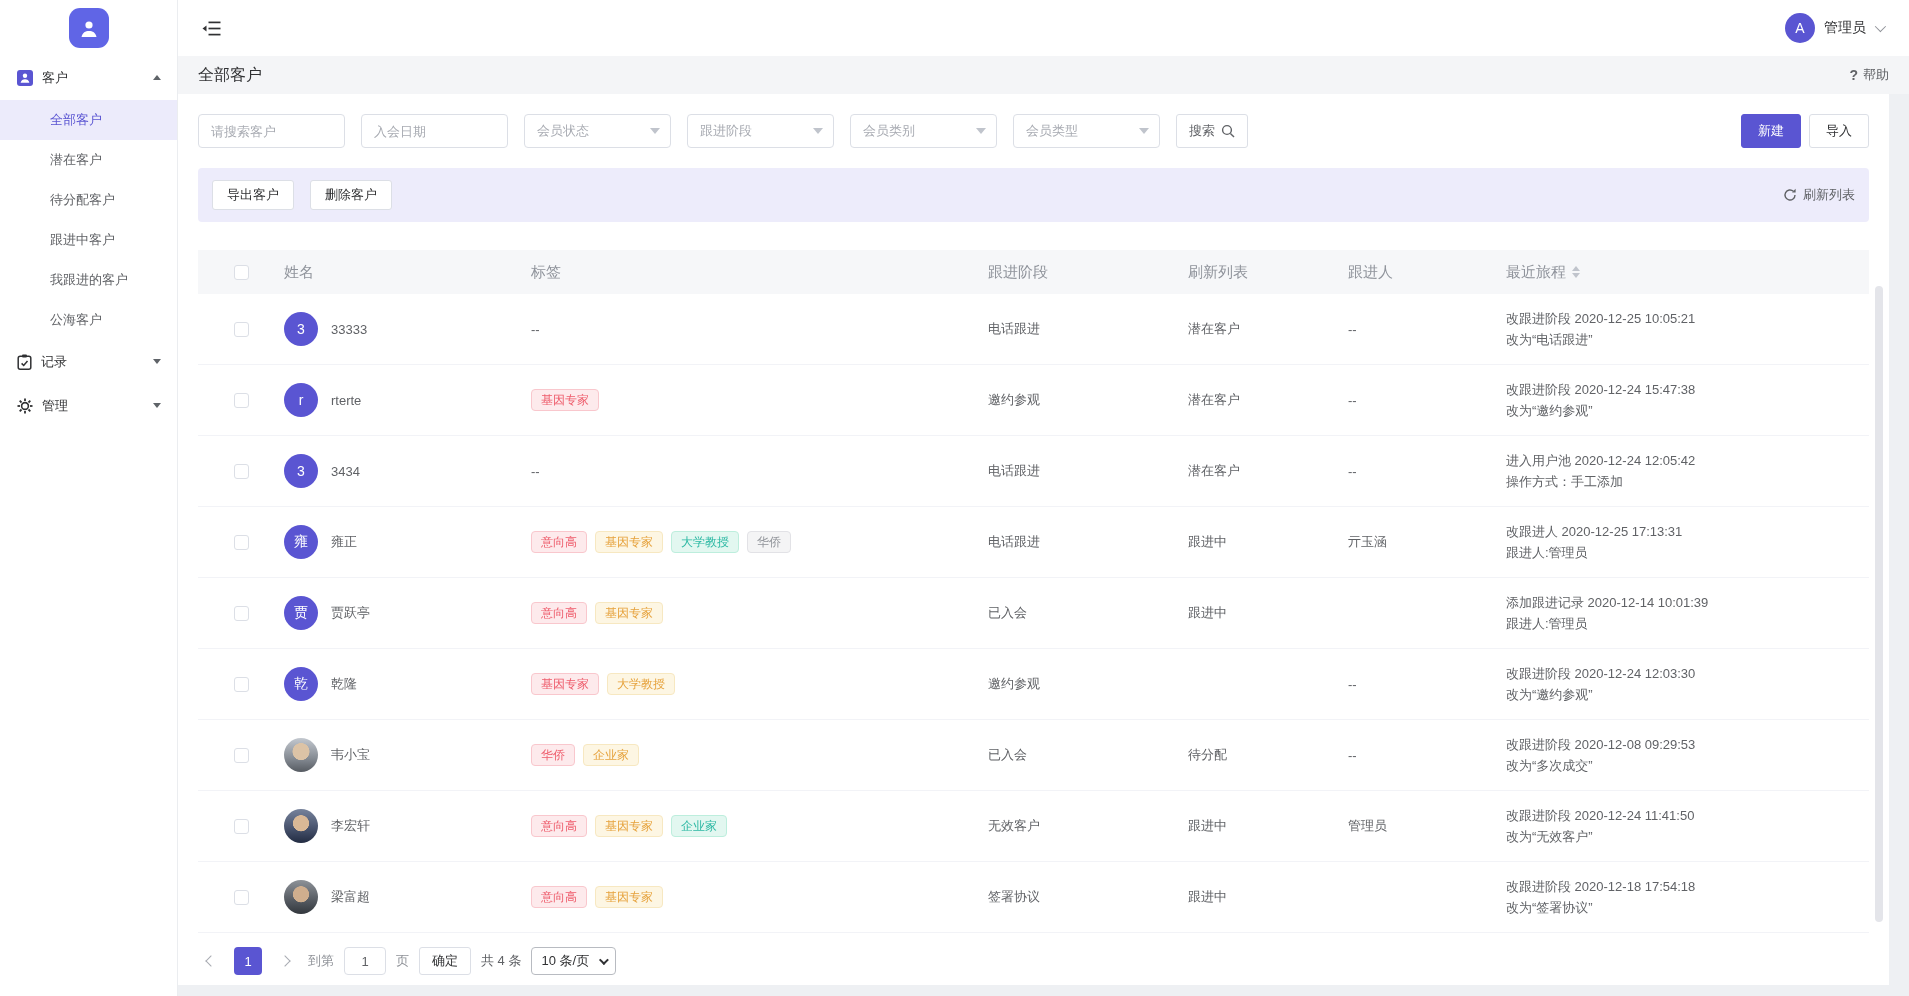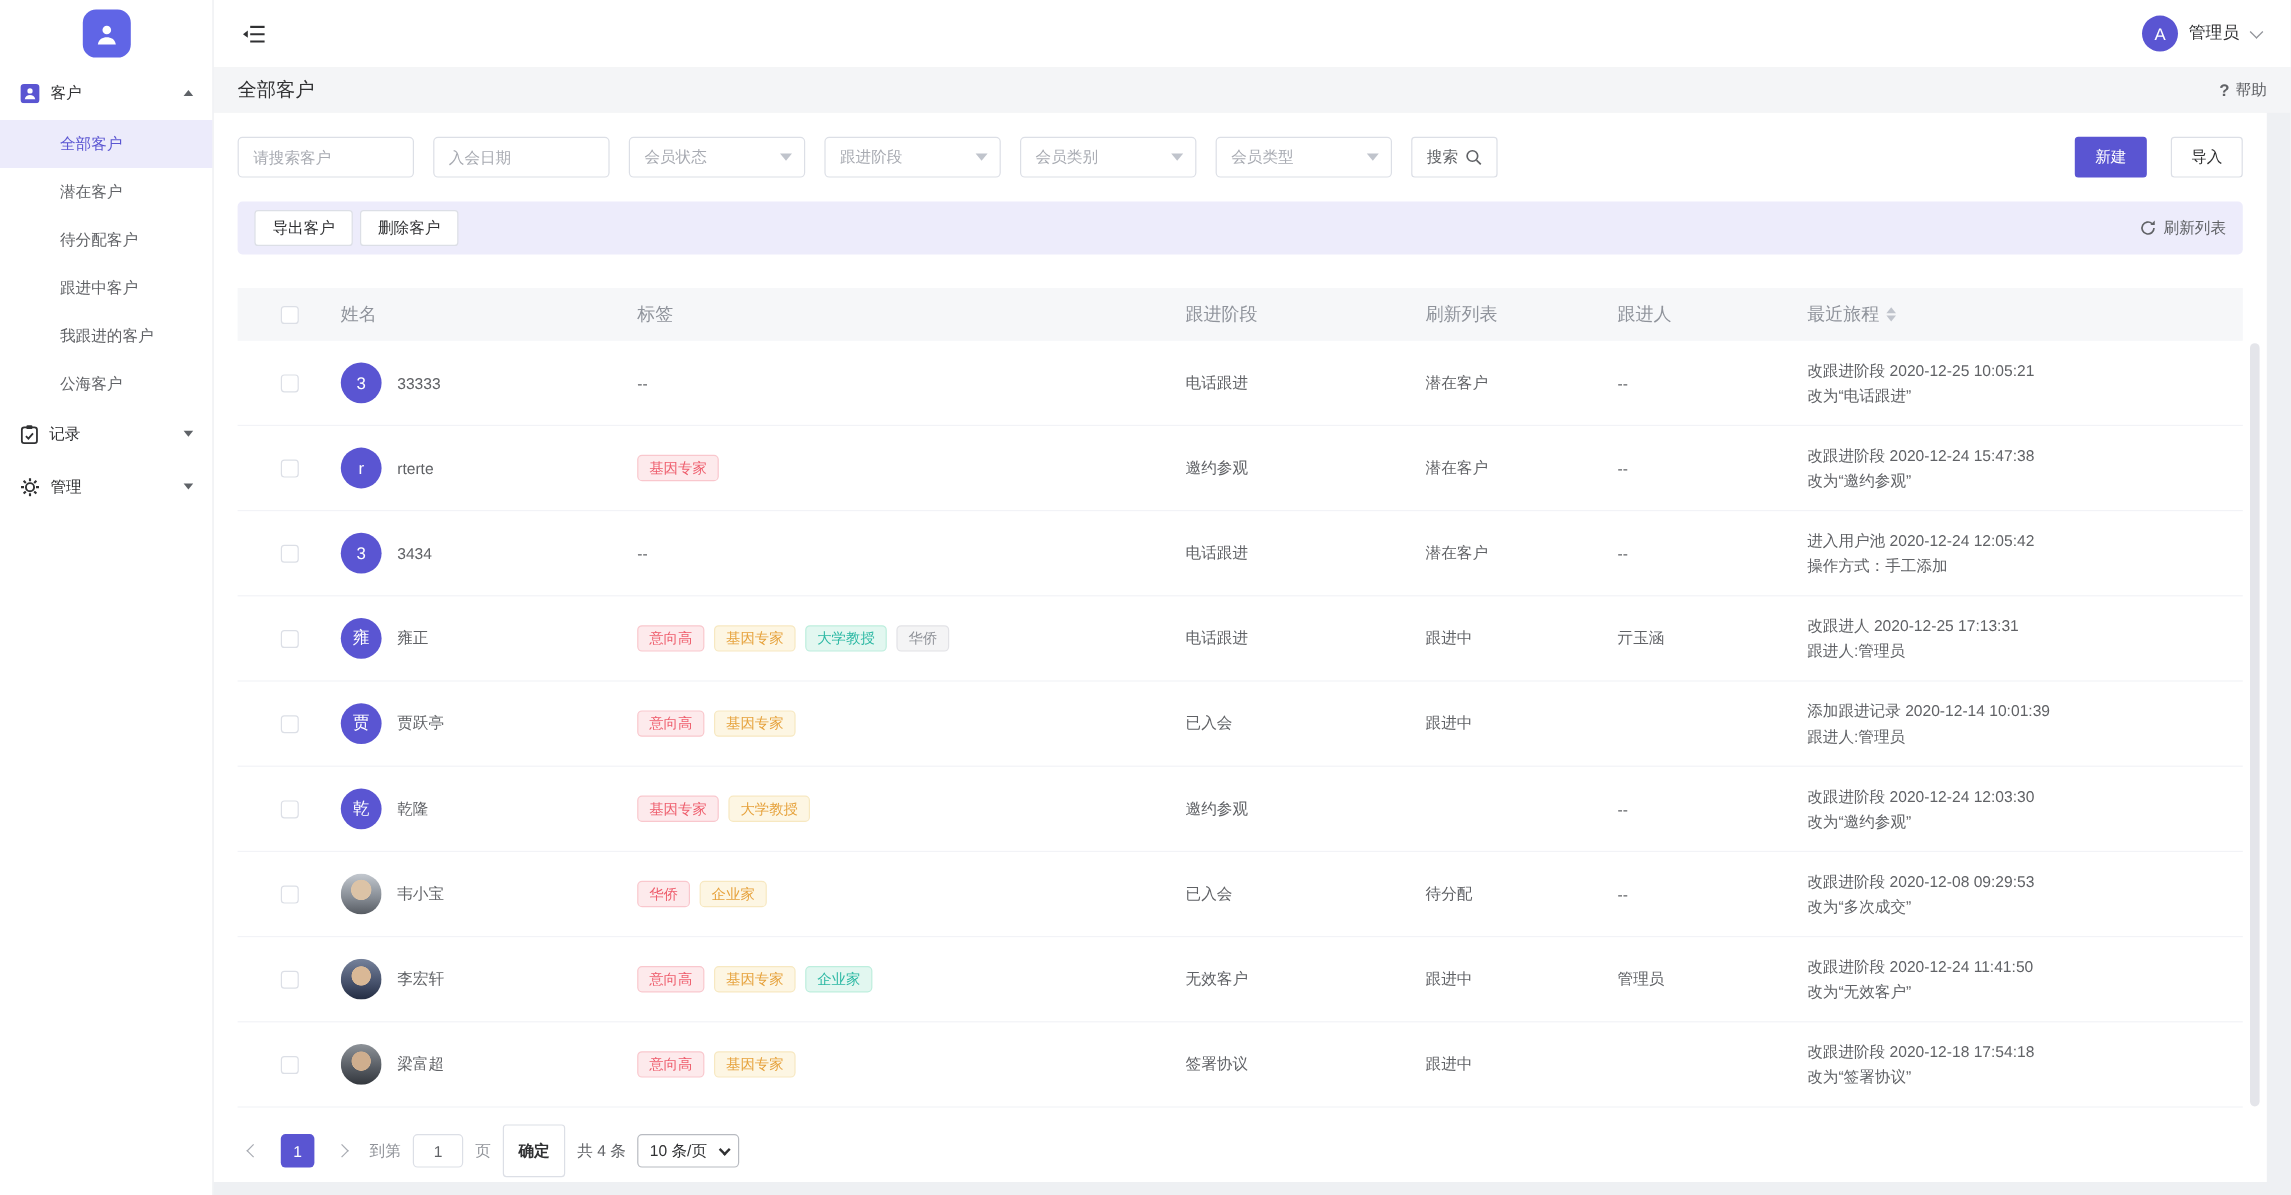--- a/index.html
+++ b/index.html
@@ -35,25 +35,25 @@
 
   
   .filters { display:flex; align-items:center; gap:16px; }
   .f-input, .f-select { width:147px; height:34px; border:1px solid #dcdfe6; border-radius:4px; background:#fff; font-size:13px; }
   .f-input { padding:0 12px; color:#606266; font-family:"Liberation Sans",sans-serif; }
   .f-input::placeholder { color:#a8abb2; }
   .f-select { display:flex; align-items:center; justify-content:space-between; padding:0 10px 0 12px; color:#a8abb2; cursor:pointer; }
   .sel-caret { width:0; height:0; border:5px solid transparent; border-top:6px solid #c0c4cc; margin-top:5px; }
   .btn { height:34px; border:1px solid #dcdfe6; border-radius:3px; background:#fff; font-size:13px; color:#303133; display:inline-flex; align-items:center; justify-content:center; gap:6px; padding:0 16px; cursor:pointer; font-family:"Liberation Sans",sans-serif; }
   .btn-search { padding:0 12px; color:#606266; }
-  .right-actions { margin-left:auto; display:flex; gap:20px; }
+  .right-actions { margin-left:auto; display:flex; gap:8px; }
   .btn-primary { background:#5a55d2; border-color:#5a55d2; color:#fff; }
 
   
-  .toolbar { margin-top:20px; height:44px; background:#edecfb; border-radius:4px; display:flex; align-items:center; gap:6px; padding:0 14px; }
+  .toolbar { margin-top:20px; height:54px; background:#edecfb; border-radius:4px; display:flex; align-items:center; gap:16px; padding:0 14px; }
   .tb-btn { height:30px; padding:0 14px; font-size:13px; }
   .refresh { margin-left:auto; display:flex; align-items:center; gap:6px; font-size:13px; color:#606266; cursor:pointer; }
 
   
   .table { margin-top:28px; }
   .t-grid { display:grid; grid-template-columns:86px 247px 457px 200px 160px 158px 1fr; align-items:center; }
   .t-header { background:#f6f7f9; height:44px; color:#8f939b; font-size:15px; }
   .t-header .hc { display:flex; align-items:center; gap:6px; }
   .t-row { min-height:71px; border-bottom:1px solid #f2f3f7; font-size:13px; color:#606266; }
   .c-check { display:flex; justify-content:center; }
@@ -73,21 +73,21 @@
   .sort-dn { width:0; height:0; border:4px solid transparent; border-top:5px solid #c0c4cc; }
   .table-scrollbar { position:absolute; right:6px; top:192px; width:8px; height:636px; background:#e4e5ea; border-radius:4px; }
 
   
   .pagination { margin-top:14px; display:flex; align-items:center; gap:10px; font-size:13px; color:#606266; }
   .pg-arrow { width:26px; height:28px; display:flex; align-items:center; justify-content:center; cursor:pointer; }
   .chev-l { width:8px; height:8px; border-left:1.5px solid #a8abb2; border-bottom:1.5px solid #a8abb2; transform:rotate(45deg); }
   .chev-r { width:8px; height:8px; border-right:1.5px solid #a8abb2; border-top:1.5px solid #a8abb2; transform:rotate(45deg); }
   .pg-num { min-width:28px; height:28px; border-radius:4px; background:#5a55d2; color:#fff; display:flex; align-items:center; justify-content:center; cursor:pointer; }
   .pg-input { width:42px; height:28px; border:1px solid #dcdfe6; border-radius:4px; text-align:center; font-size:13px; color:#606266; font-family:"Liberation Sans",sans-serif; }
-  .pg-confirm { height:44px; padding:0 12px; font-weight:bold; }
+  .pg-confirm { height:28px; padding:0 12px; font-weight:normal; }
   .pg-select { height:28px; border:1px solid #b8bbc1; border-radius:4px; display:flex; align-items:center; gap:10px; padding:0 9px; color:#303133; cursor:pointer; background:#fff; }
   .pg-sel-caret { width:7px; height:7px; border-right:2px solid #303133; border-bottom:2px solid #303133; transform:rotate(45deg) translateY(-2px); }
   .muted { color:#909399; }
 </style>
 </head>
 <body>
 
 <div class="sidebar">
   <div class="logo-area">
     <div class="logo">

